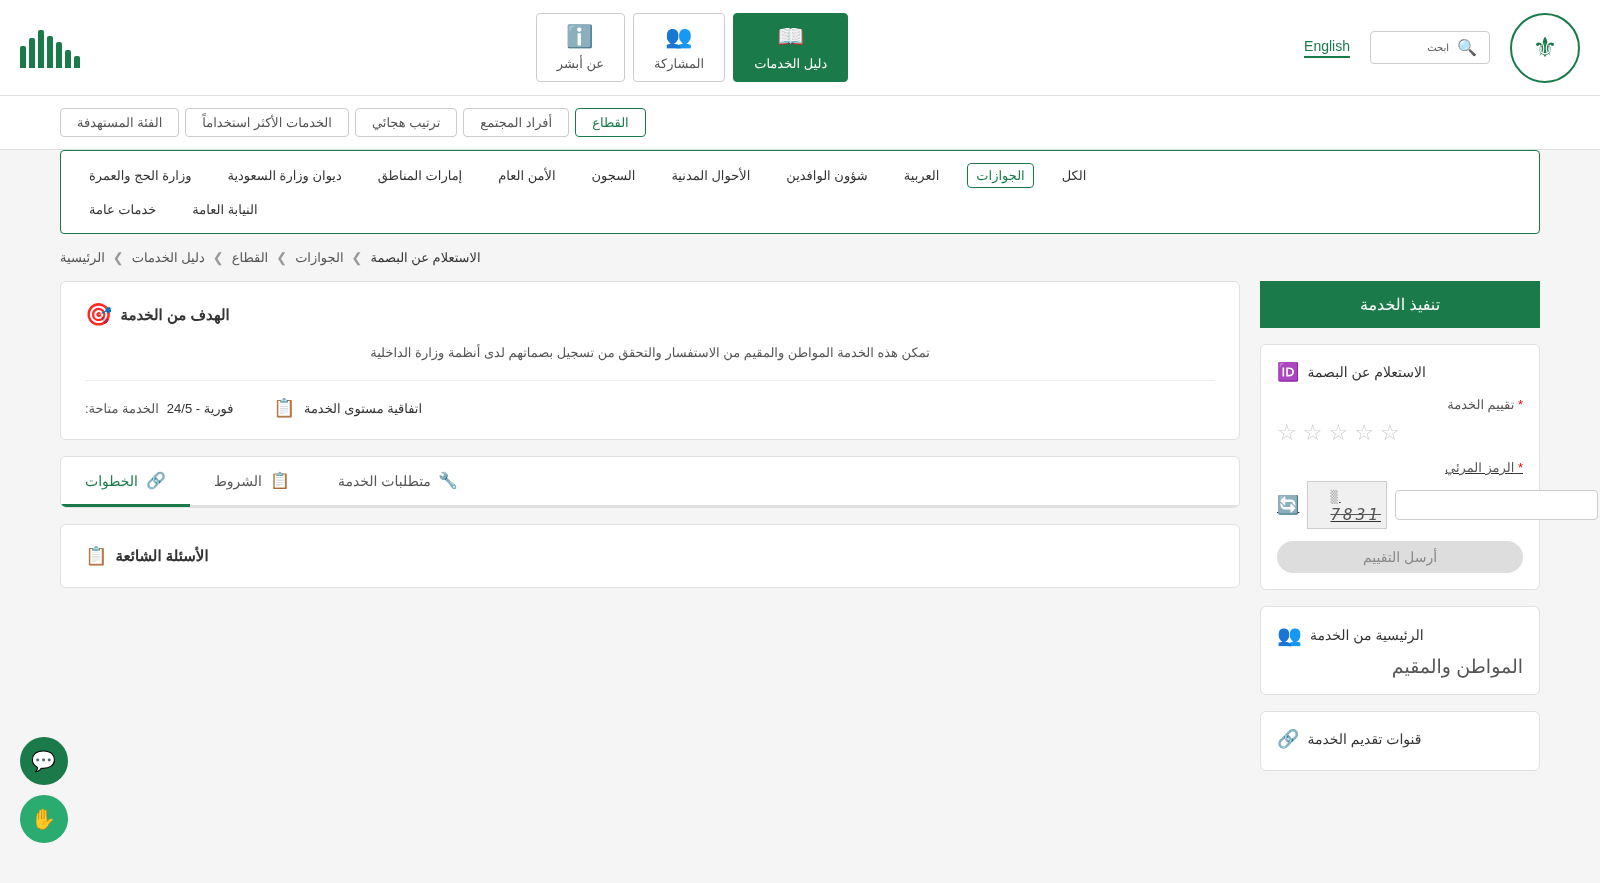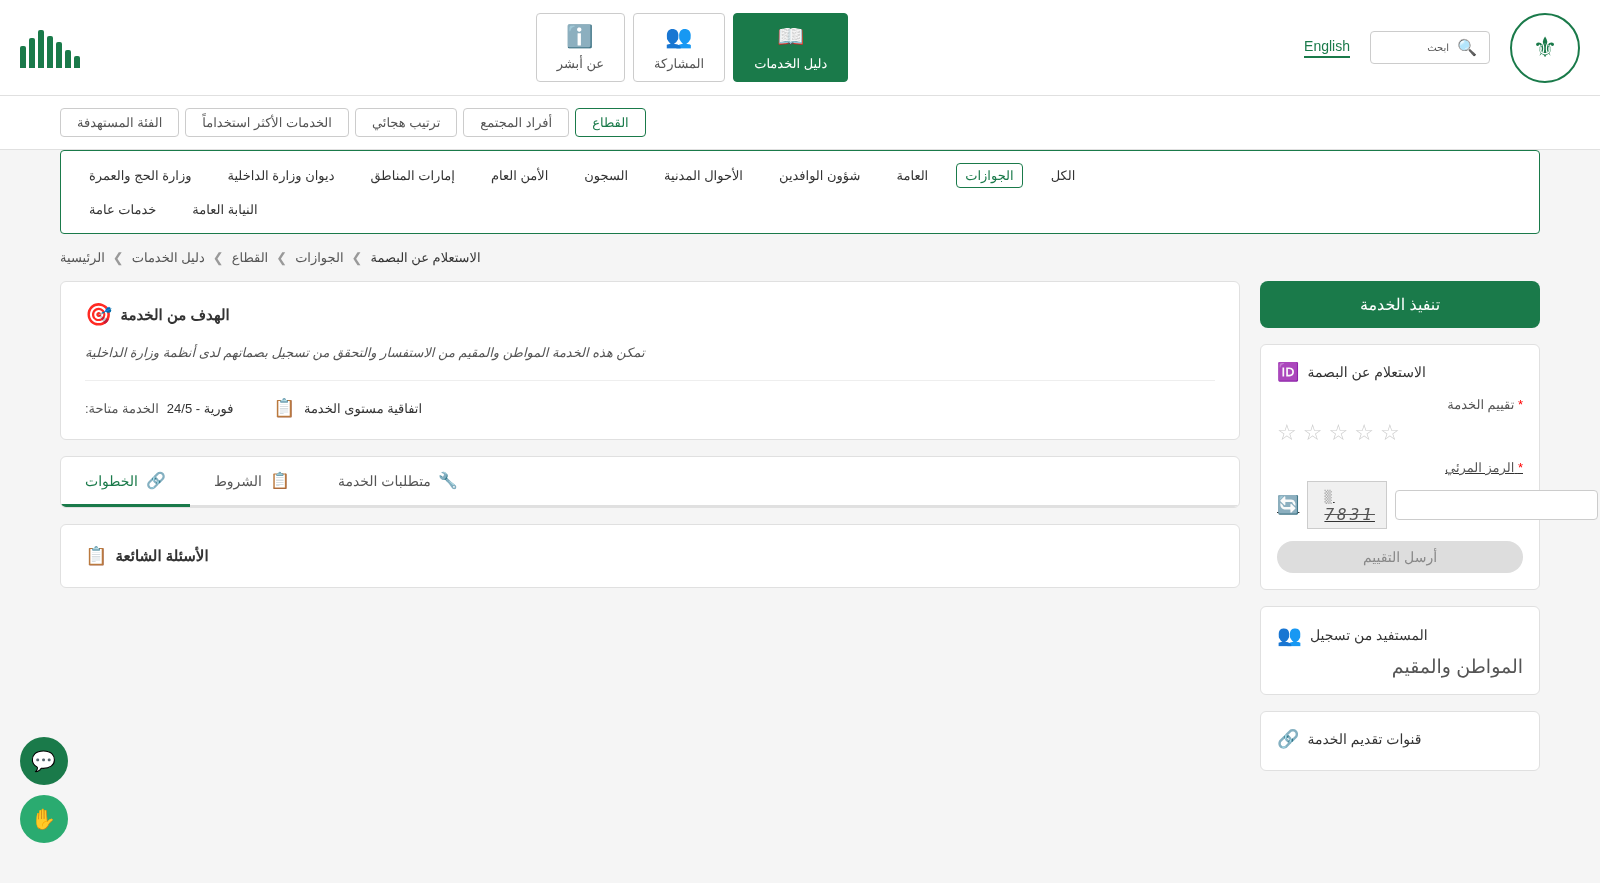--- a/index.html
+++ b/index.html
@@ -190,21 +190,21 @@
       width: 280px;
       flex-shrink: 0;
       display: flex;
       flex-direction: column;
       gap: 16px;
     }
     .execute-btn {
       background: #1a7a4a;
       color: #fff;
       border: none;
-      border-radius: 8px;
+      border-radius: 0;
       padding: 14px 20px;
       font-size: 16px;
       cursor: pointer;
       width: 100%;
       font-family: inherit;
     }
     .side-card {
       background: #fff;
       border: 1px solid #e0e0e0;
       border-radius: 6px;
@@ -249,21 +249,21 @@
       direction: ltr;
     }
     .captcha-refresh {
       color: #1a7a4a;
       font-size: 18px;
       cursor: pointer;
     }
     .captcha-img {
       background: #f0f0f0;
       border: 1px solid #ccc;
-      padding: 4px 16px;
+      padding: 4px 22px;
       font-size: 16px;
       font-family: monospace;
       letter-spacing: 3px;
       color: #333;
       min-width: 80px;
     }
     .captcha-input {
       border: 1px solid #ccc;
       border-radius: 4px;
       padding: 6px 10px;
@@ -331,25 +331,24 @@
       display: flex;
       justify-content: flex-end;
       align-items: center;
       gap: 8px;
       font-size: 15px;
       font-weight: bold;
       color: #333;
       margin-bottom: 14px;
     }
     .service-goal-text {
-      text-align: left;
+      text-align: center;
       font-size: 13px;
       color: #555;
       line-height: 1.7;
-      font-style: italic;
     }
     .service-info-row {
       display: flex;
       justify-content: flex-end;
       align-items: center;
       gap: 40px;
       margin-top: 16px;
       padding-top: 16px;
       border-top: 1px solid #eee;
     }
@@ -488,27 +487,27 @@
   <div class="filter-tab">أفراد المجتمع</div>
   <div class="filter-tab">ترتيب هجائي</div>
   <div class="filter-tab">الخدمات الأكثر استخداماً</div>
   <div class="filter-tab">الفئة المستهدفة</div>
 </div>
 
 <div class="sector-nav">
   <div class="sector-row">
     <div class="sector-item">الكل</div>
     <div class="sector-item active">الجوازات</div>
-    <div class="sector-item">العامة</div>
+    <div class="sector-item">العربية</div>
     <div class="sector-item">شؤون الوافدين</div>
     <div class="sector-item">الأحوال المدنية</div>
     <div class="sector-item">السجون</div>
     <div class="sector-item">الأمن العام</div>
     <div class="sector-item">إمارات المناطق</div>
-    <div class="sector-item">ديوان وزارة الداخلية</div>
+    <div class="sector-item">ديوان وزارة السعودية</div>
     <div class="sector-item">وزارة الحج والعمرة</div>
   </div>
   <div class="sector-row">
     <div class="sector-item">النيابة العامة</div>
     <div class="sector-item">خدمات عامة</div>
   </div>
 </div>
 
 <nav class="breadcrumb">
   <span class="current">الاستعلام عن البصمة</span>
@@ -555,21 +554,21 @@
             <span style="text-decoration:line-through;color:#555;font-style:italic;">7831</span>
           </div>
           <input class="captcha-input" type="text" placeholder="" style="">
         </div>
         <button class="send-btn">أرسل التقييم</button>
       </div>
     </div>
 
     <div class="beneficiary-card">
       <div class="beneficiary-title">
-        <span>المستفيد من تسجيل</span>
+        <span>الرئيسية من الخدمة</span>
         <span style="color:#1a7a4a;font-size:20px;">👥</span>
       </div>
       <div class="beneficiary-value">المواطن والمقيم</div>
     </div>
 
     <div class="beneficiary-card">
       <div class="channels-title">
         <span>قنوات تقديم الخدمة</span>
         <span style="color:#1a7a4a;font-size:18px;">🔗</span>
       </div>

